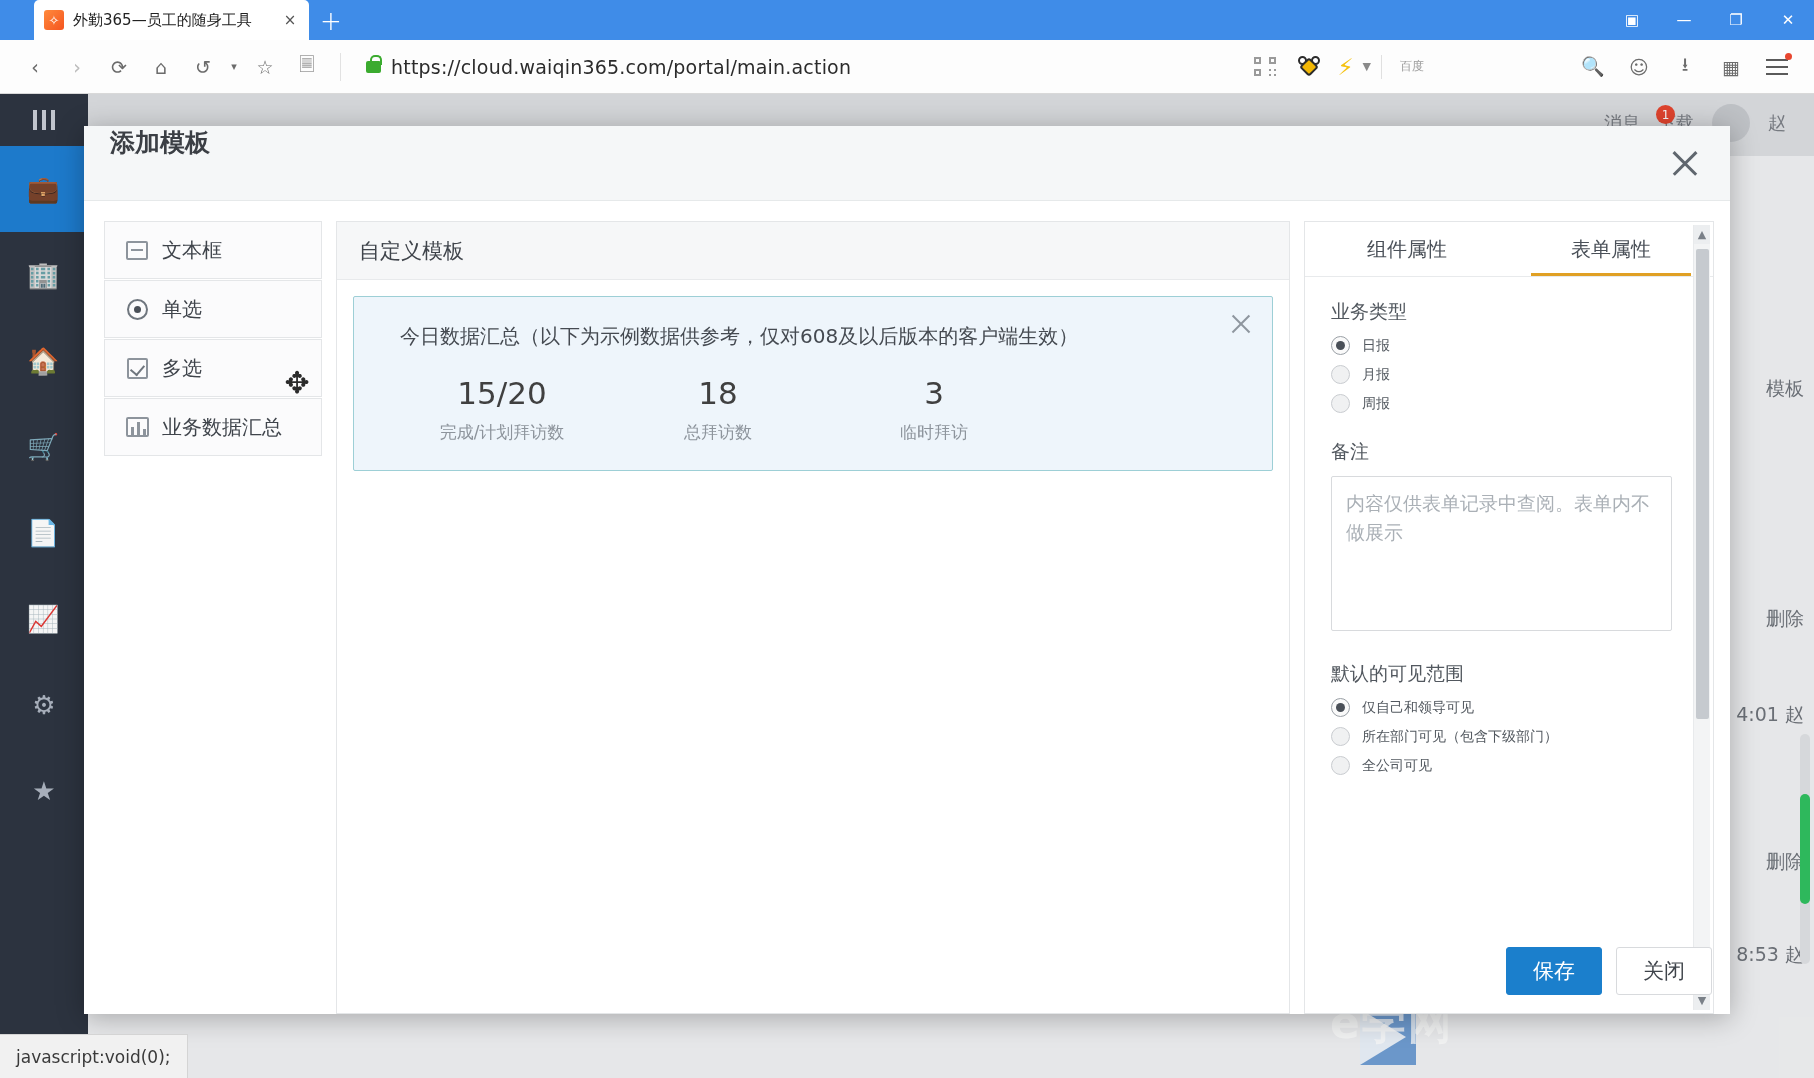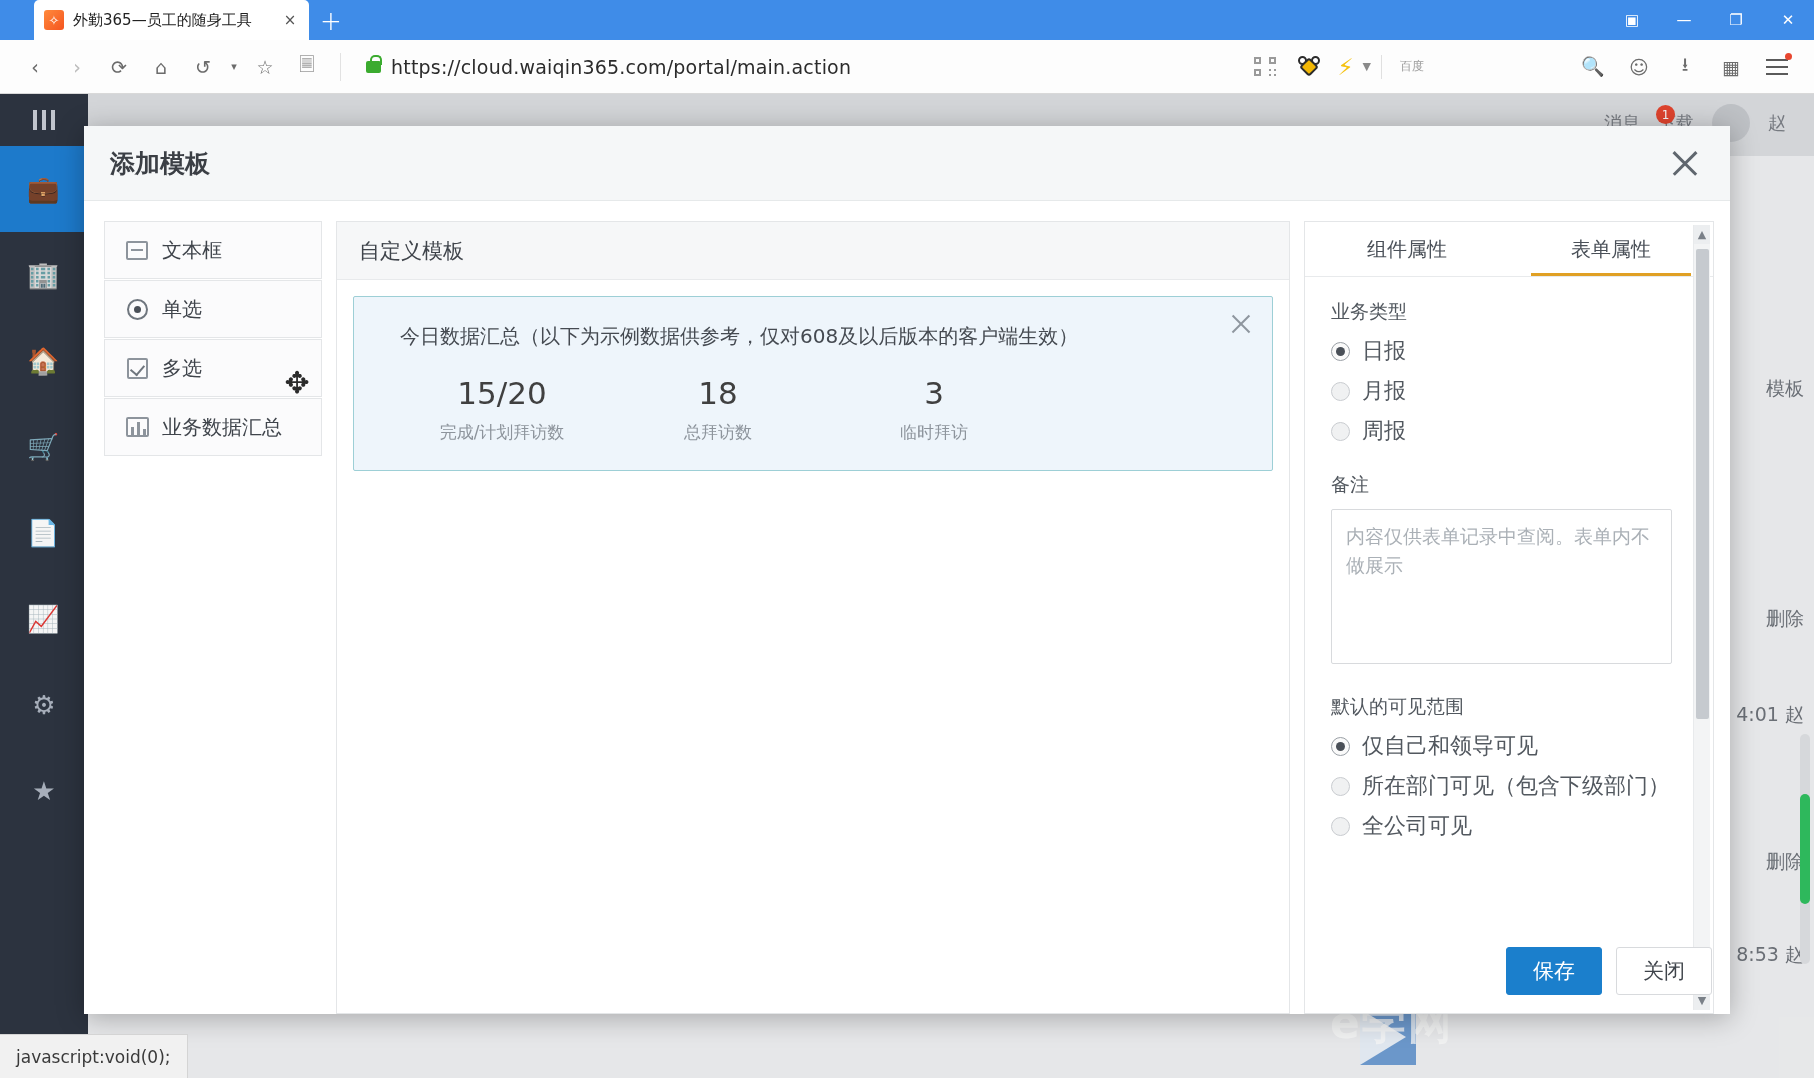--- a/index.html
+++ b/index.html
@@ -194,21 +194,21 @@
   .overlay {
     position: absolute; left: 0; top: 94px; width: 1814px; height: 984px;
     background: rgba(0,0,0,.04);
   }
   .modal {
     position: absolute; left: 84px; top: 126px; width: 1646px; height: 888px;
     background: #fff; box-shadow: 0 4px 26px rgba(0,0,0,.28);
   }
   .modal-head {
     height: 75px; background: #f5f7f8; border-bottom: 1px solid #e6e9ea;
-    display: flex; align-items: center; padding: 0 26px; position: relative;
+    display: flex; padding: 0 26px; position: relative;
   }
   .modal-title { font-size: 25px; color: #3b3f45; font-weight: 700; }
   .modal-x {
     position: absolute; right: 26px; top: 50%; transform: translateY(-50%);
     width: 38px; height: 38px; cursor: pointer;
   }
   .modal-x:before, .modal-x:after {
     content:""; position:absolute; left: 3px; top: 18px; width: 32px; height: 2.6px;
     background:#5f666e;
   }
@@ -315,21 +315,21 @@
   .radio-row { display: flex; align-items: center; margin: 10px 0; cursor: pointer; }
   .radio {
     width: 19px; height: 19px; border-radius: 50%; border: 1px solid #c9ccd0;
     background:#f0f1f2; margin-right: 12px; flex: 0 0 auto; position: relative;
   }
   .radio.on { background:#fafafa; border-color:#9aa0a6; }
   .radio.on:after{
     content:"";position:absolute;left:4px;top:4px;width:9px;height:9px;
     border-radius:50%;background:#4a5058;
   }
-  .radio-lab { font-size: 22px; color: #52585f; }
+  .radio-lab { font-size: 14px; color: #52585f; }
   .note-area {
     width: 341px; height: 155px; border: 1px solid #d8dadd; border-radius: 2px;
     padding: 12px 14px; font-size: 19px; color: #aab0b6; line-height: 1.5;
     resize: none; outline: none; font-family: inherit; background:#fff;
   }
   .note-area::placeholder{ color:#aab0b6; }
   .pbar {
     position: absolute; right: 3px; top: 3px; bottom: 3px; width: 17px;
     background: #f3f4f5; border-left: 1px solid #e8eaec;
   }

